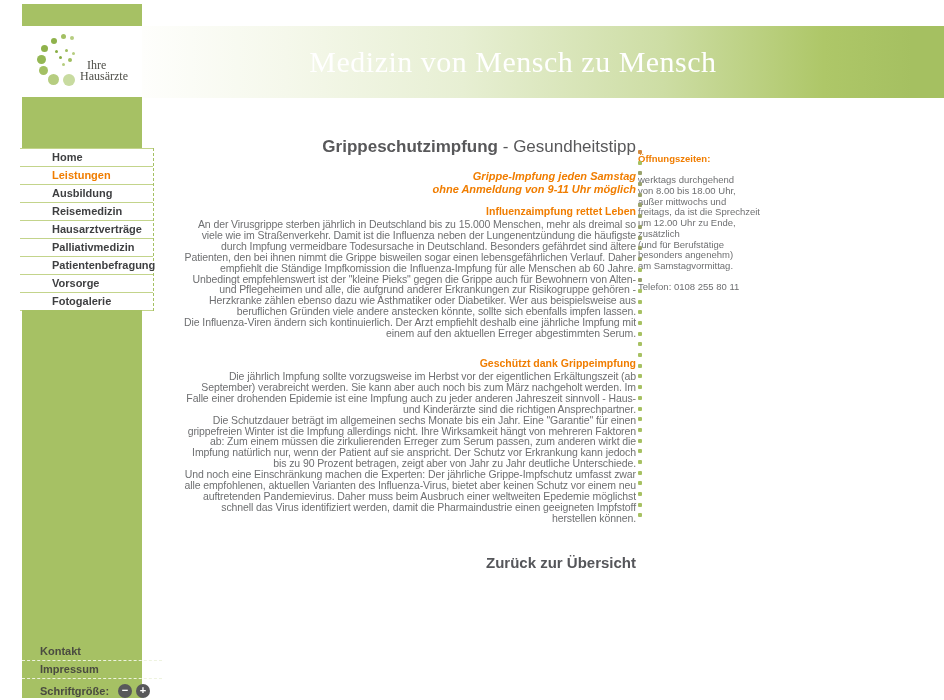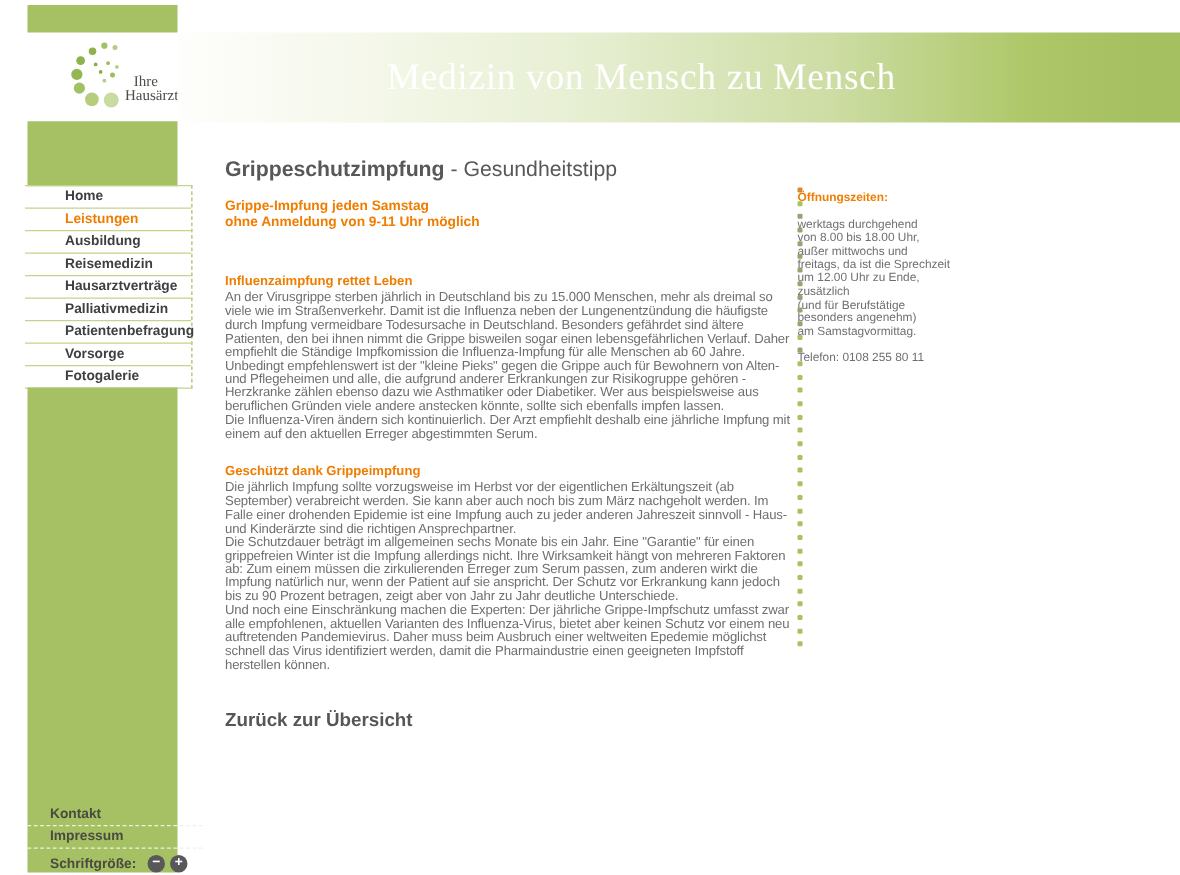--- a/index.html
+++ b/index.html
@@ -13,21 +13,21 @@
   .banner{
     position:absolute;left:142px;top:26px;width:802px;height:72px;
     background:linear-gradient(to right,#fefefc 0%,#f5f8eb 18%,#e7efd3 40%,#cdddA4 65%,#aec768 85%,#a5c061 96%);
     display:flex;align-items:center;justify-content:center;
   }
   .banner-title{
     font-family:"Liberation Serif", serif;font-size:30px;color:#ffffff;
     letter-spacing:0.5px;margin-right:60px;
   }
   
-  .logo-mark{position:absolute;left:54px;top:32px;width:104px;height:62px;cursor:pointer;}
+  .logo-mark{position:absolute;left:34px;top:32px;width:104px;height:62px;cursor:pointer;}
   .dot{position:absolute;border-radius:50%;}
   .logo-text{
     position:absolute;left:46px;top:28px;font-family:"Liberation Serif", serif;
     font-size:12px;line-height:11px;color:#4d4d47;
   }
   .logo-text .l1{margin-left:7px;}
   
   .menu{
     position:absolute;left:20px;top:148px;width:133px;
     border-right:1px dashed #a5c063;
@@ -48,24 +48,24 @@
     padding:2px 0 3px 18px;border-bottom:1px dashed #eef3df;cursor:pointer;
   }
   .fontsize-row{display:flex;align-items:center;padding:5px 0 0 18px;}
   .fontsize-label{font-size:11px;font-weight:bold;color:#4a4b40;margin-right:5px;}
   .circle-btn{
     width:14px;height:14px;border-radius:50%;background:#58585a;color:#ffffff;
     font-size:11px;font-weight:bold;line-height:13px;text-align:center;
     margin-left:4px;cursor:pointer;user-select:none;
   }
   
-  .main{position:absolute;left:180px;top:126px;width:456px;}
+  .main{position:absolute;left:180px;top:137px;width:456px;text-align:right;}
   .page-title{font-size:17px;font-weight:normal;color:#58585a;margin:0 0 13px 0;}
   .page-title .tb{font-weight:bold;}
-  .subtitle{font-size:11px;font-weight:bold;color:#f07d00;line-height:13px;margin-bottom:35px;}
+  .subtitle{font-size:11px;font-weight:bold;color:#f07d00;line-height:13px;margin-bottom:10px;font-style:italic;}
   .section{margin-bottom:19px;}
   .section-heading{font-size:10.5px;font-weight:bold;color:#f07d00;line-height:11px;margin-bottom:2px;}
   .section p{margin:0;font-size:10.5px;line-height:10.9px;color:#6e6f71;letter-spacing:-0.1px;}
   .back-link{font-size:15px;font-weight:bold;color:#55565a;margin-top:30px;cursor:pointer;}
   
   .hours{position:absolute;left:638px;top:148px;width:170px;}
   .hours-row{display:flex;align-items:flex-start;height:10.7px;flex-direction:column;}
   .bullet{flex:0 0 4px;width:4px;height:4px;margin:2px 7px 0 0;border-radius:1px;}
   .hours-row.heading .bullet{background:#d18a3f;}
   .hours-row.text .bullet{background:#9aa36d;}

